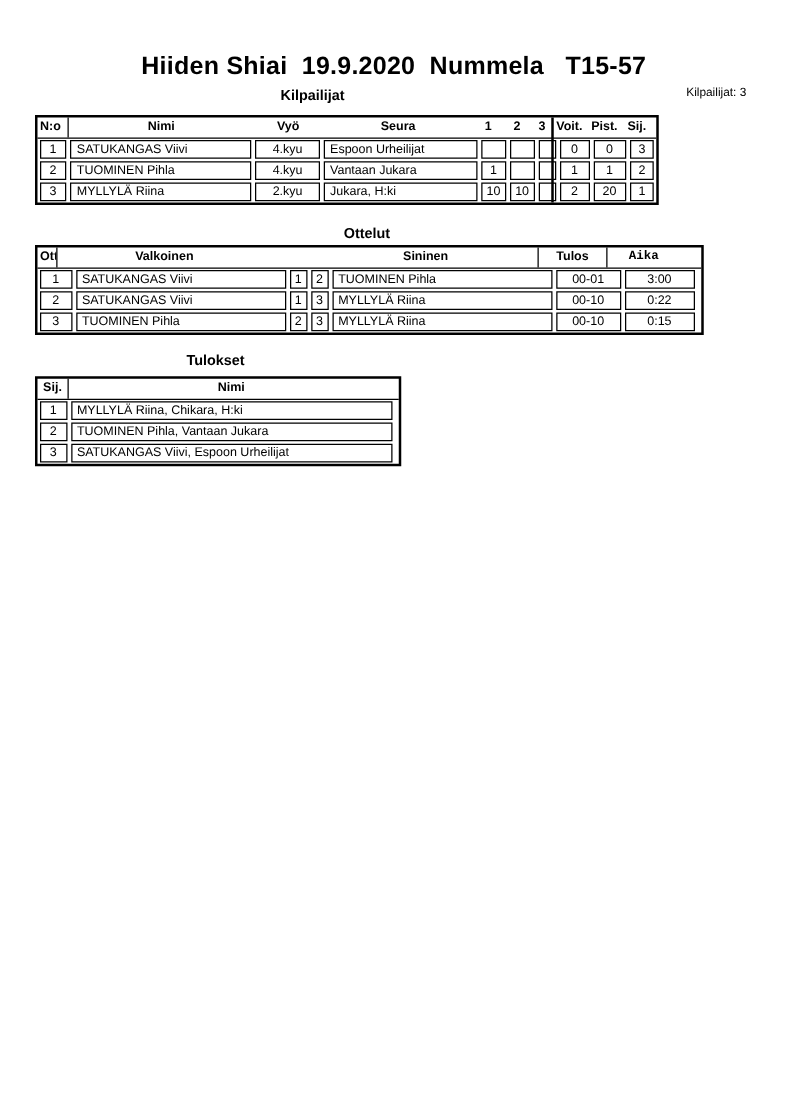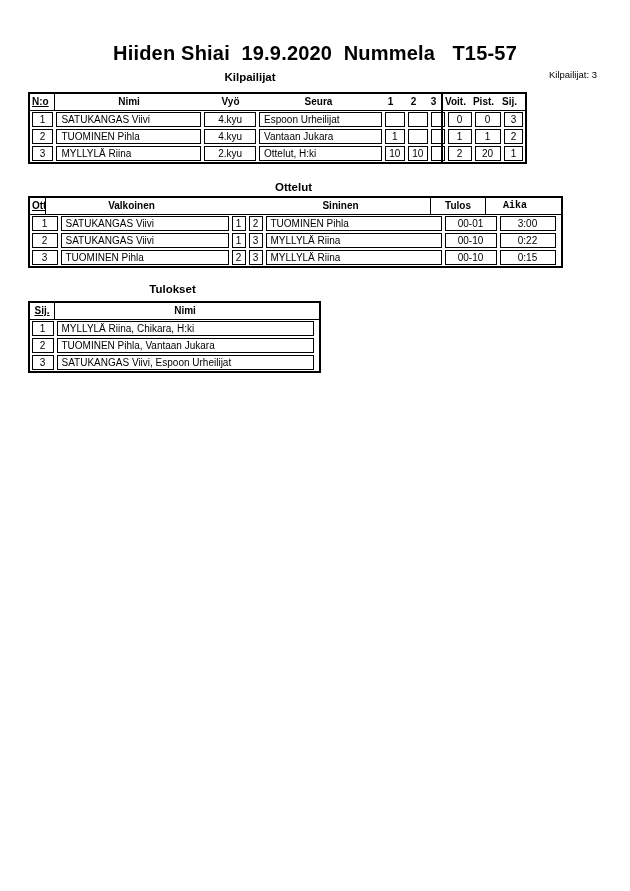--- a/index.html
+++ b/index.html
@@ -16,21 +16,21 @@
 
   .tbl { position:absolute; border:2px solid #000; background:#fff; }
   .tbl1 { left:28px; top:92px;  width:495px; }
   .tbl2 { left:28px; top:196px; width:531px; }
   .tbl3 { left:28px; top:301px; width:289px; }
 
   .thead { display:flex; border-bottom:1px solid #000; font-weight:bold; }
   .th { box-sizing:border-box; height:16px; line-height:16px; font-size:10px; text-align:center;
         overflow:hidden; white-space:nowrap; }
   .th.lft { text-align:left; padding-left:2px; }
-  .th.sepr { border-right:1px solid #000;text-decoration:underline; }
+  .th.sepr { border-right:1px solid #000; }
   .th.sepl { border-left:1px solid #000; }
 
   .trow { display:flex; }
   .td { box-sizing:border-box; border:1px solid #000; height:15px; margin:1px 1.5px;
         font-size:10px; line-height:13px; display:flex; align-items:center; justify-content:center;
         overflow:hidden; white-space:nowrap; background:#fff; }
   .td.name { justify-content:flex-start; padding-left:4px; }
 
   .vdiv { position:absolute; top:0; bottom:0; width:2px; background:#000; }
   .tbl1 .vdiv { left:411px; }
@@ -95,21 +95,21 @@
       <div class="td c1-m"></div>
       <div class="td c1-m3"></div>
       <div class="td c1-voit">1</div>
       <div class="td c1-pist">1</div>
       <div class="td c1-sij">2</div>
     </div>
     <div class="trow">
       <div class="td c1-no">3</div>
       <div class="td name c1-nimi">MYLLYLÄ Riina</div>
       <div class="td c1-vyo">2.kyu</div>
-      <div class="td name c1-seura">Ottelut, H:ki</div>
+      <div class="td name c1-seura">Jukara, H:ki</div>
       <div class="td c1-m">10</div>
       <div class="td c1-m">10</div>
       <div class="td c1-m3"></div>
       <div class="td c1-voit">2</div>
       <div class="td c1-pist">20</div>
       <div class="td c1-sij">1</div>
     </div>
   </div>
 
   <div class="sec-title o">Ottelut</div>

